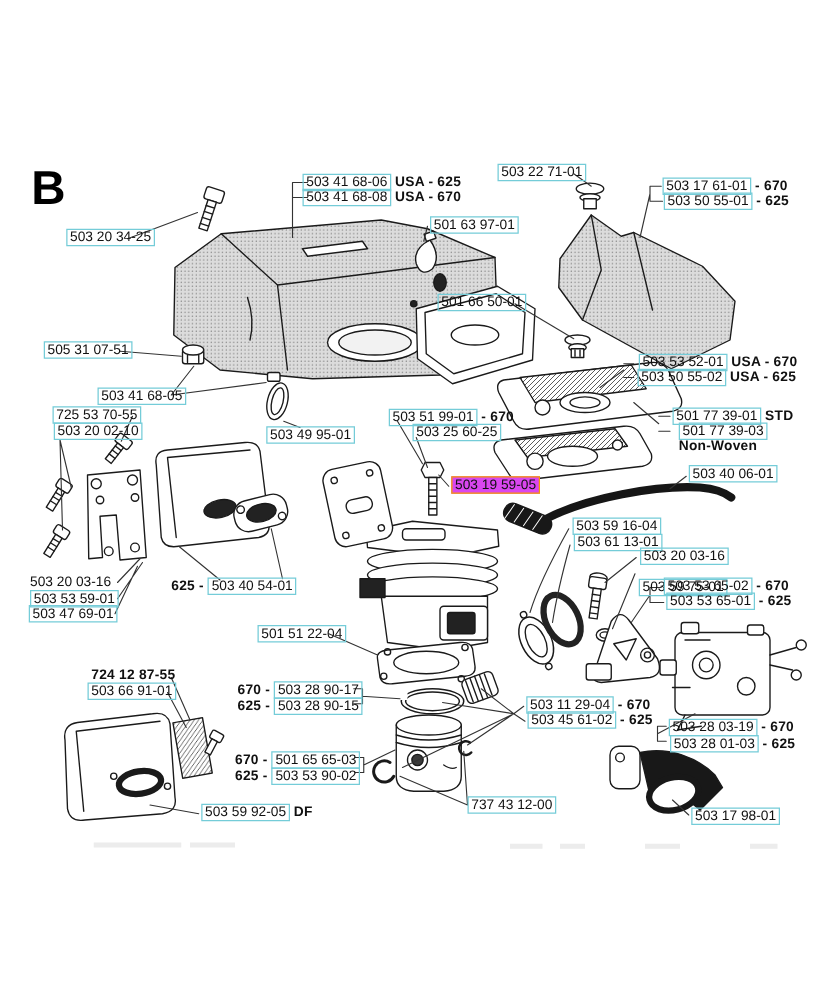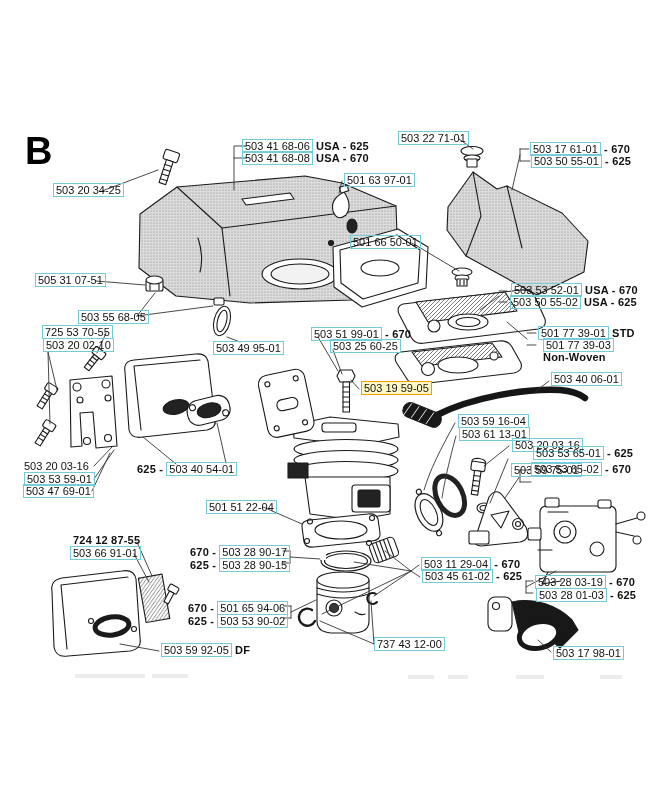--- a/index.html
+++ b/index.html
@@ -4,21 +4,21 @@
 <style>
   html,body{margin:0;padding:0;background:#fff;}
   .stage{position:relative;width:652px;height:800px;background:#ffffff;
          font-family:"Liberation Sans",sans-serif;overflow:hidden;}
   .stage svg{position:absolute;left:0;top:0;}
   .sec{position:absolute;left:25px;top:130px;font-size:38px;font-weight:bold;color:#000;z-index:3;}
   .lbl{position:absolute;z-index:3;font-size:11px;line-height:13px;color:#101010;white-space:nowrap;}
   .pre,.suf{font-weight:bold;letter-spacing:.2px;}
   .num{padding:0 2px;border:1.4px solid #74ccd8;}
   .num.plain{border:none;padding:0;}
-  .num.hl{background:#fef9c3;border:1.6px solid #f59a00;text-align:center;}
+  .num.hl{background:#d946ef;border:1.6px solid #f59a00;text-align:center;}
   .num:empty{display:none;}
 </style>
 </head>
 <body>
 
 <div class="stage">
 
 <svg width="652" height="800" viewBox="0 0 652 800">
   <defs>
     <pattern id="stip" width="3" height="3" patternUnits="userSpaceOnUse">
@@ -327,49 +327,49 @@
 <div class="lbl" style="left:242px;top:152px"><b class="pre"></b><span class="num">503 41 68-08</span><b class="suf"> USA - 670</b></div>
 <div class="lbl" style="left:398px;top:132px"><b class="pre"></b><span class="num">503 22 71-01</span><b class="suf"></b></div>
 <div class="lbl" style="left:530px;top:143px"><b class="pre"></b><span class="num">503 17 61-01</span><b class="suf"> - 670</b></div>
 <div class="lbl" style="left:531px;top:155px"><b class="pre"></b><span class="num">503 50 55-01</span><b class="suf"> - 625</b></div>
 <div class="lbl" style="left:53px;top:184px"><b class="pre"></b><span class="num">503 20 34-25</span><b class="suf"></b></div>
 <div class="lbl" style="left:344px;top:174px"><b class="pre"></b><span class="num">501 63 97-01</span><b class="suf"></b></div>
 <div class="lbl" style="left:350px;top:236px"><b class="pre"></b><span class="num">501 66 50-01</span><b class="suf"></b></div>
 <div class="lbl" style="left:35px;top:274px"><b class="pre"></b><span class="num">505 31 07-51</span><b class="suf"></b></div>
 <div class="lbl" style="left:511px;top:284px"><b class="pre"></b><span class="num">503 53 52-01</span><b class="suf"> USA - 670</b></div>
 <div class="lbl" style="left:510px;top:296px"><b class="pre"></b><span class="num">503 50 55-02</span><b class="suf"> USA - 625</b></div>
-<div class="lbl" style="left:78px;top:311px"><b class="pre"></b><span class="num">503 55 68-05</span><b class="suf"></b></div>
+<div class="lbl" style="left:78px;top:311px"><b class="pre"></b><span class="num">503 41 68-05</span><b class="suf"></b></div>
 <div class="lbl" style="left:42px;top:326px"><b class="pre"></b><span class="num">725 53 70-55</span><b class="suf"></b></div>
 <div class="lbl" style="left:43px;top:339px"><b class="pre"></b><span class="num">503 20 02-10</span><b class="suf"></b></div>
 <div class="lbl" style="left:311px;top:328px"><b class="pre"></b><span class="num">503 51 99-01</span><b class="suf"> - 670</b></div>
 <div class="lbl" style="left:330px;top:340px"><b class="pre"></b><span class="num">503 25 60-25</span><b class="suf"></b></div>
 <div class="lbl" style="left:213px;top:342px"><b class="pre"></b><span class="num">503 49 95-01</span><b class="suf"></b></div>
 <div class="lbl" style="left:538px;top:327px"><b class="pre"></b><span class="num">501 77 39-01</span><b class="suf"> STD</b></div>
 <div class="lbl" style="left:543px;top:339px"><b class="pre"></b><span class="num">501 77 39-03</span><b class="suf"></b></div>
 <div class="lbl" style="left:543px;top:351px"><b class="pre">Non-Woven</b><b class="suf"></b></div>
 <div class="lbl" style="left:361px;top:382px"><b class="pre"></b><span class="num hl">503 19 59-05</span><b class="suf"></b></div>
 <div class="lbl" style="left:551px;top:373px"><b class="pre"></b><span class="num">503 40 06-01</span><b class="suf"></b></div>
 <div class="lbl" style="left:458px;top:415px"><b class="pre"></b><span class="num">503 59 16-04</span><b class="suf"></b></div>
 <div class="lbl" style="left:459px;top:428px"><b class="pre"></b><span class="num">503 61 13-01</span><b class="suf"></b></div>
 <div class="lbl" style="left:512px;top:439px"><b class="pre"></b><span class="num">503 20 03-16</span><b class="suf"></b></div>
 <div class="lbl" style="left:511px;top:464px"><b class="pre"></b><span class="num">503 59 75-01</span><b class="suf"></b></div>
 <div class="lbl" style="left:531px;top:463px"><b class="pre"></b><span class="num">503 53 65-02</span><b class="suf"> - 670</b></div>
-<div class="lbl" style="left:533px;top:447px"><b class="pre"></b><span class="num">503 53 65-01</span><b class="suf"> - 625</b></div>
+<div class="lbl" style="left:533px;top:475px"><b class="pre"></b><span class="num">503 53 65-01</span><b class="suf"> - 625</b></div>
 <div class="lbl" style="left:24px;top:460px"><b class="pre"></b><span class="num plain">503 20 03-16</span><b class="suf"></b></div>
 <div class="lbl" style="left:24px;top:473px"><b class="pre"></b><span class="num">503 53 59-01</span><b class="suf"></b></div>
 <div class="lbl" style="left:23px;top:485px"><b class="pre"></b><span class="num">503 47 69-01</span><b class="suf"></b></div>
 <div class="lbl" style="left:137px;top:463px"><b class="pre">625 - </b><span class="num">503 40 54-01</span><b class="suf"></b></div>
 <div class="lbl" style="left:206px;top:501px"><b class="pre"></b><span class="num">501 51 22-04</span><b class="suf"></b></div>
 <div class="lbl" style="left:73px;top:534px"><b class="pre">724 12 87-55</b><b class="suf"></b></div>
 <div class="lbl" style="left:70px;top:547px"><b class="pre"></b><span class="num">503 66 91-01</span><b class="suf"></b></div>
 <div class="lbl" style="left:190px;top:546px"><b class="pre">670 - </b><span class="num">503 28 90-17</span><b class="suf"></b></div>
 <div class="lbl" style="left:190px;top:559px"><b class="pre">625 - </b><span class="num">503 28 90-15</span><b class="suf"></b></div>
 <div class="lbl" style="left:421px;top:558px"><b class="pre"></b><span class="num">503 11 29-04</span><b class="suf"> - 670</b></div>
 <div class="lbl" style="left:422px;top:570px"><b class="pre"></b><span class="num">503 45 61-02</span><b class="suf"> - 625</b></div>
 <div class="lbl" style="left:535px;top:576px"><b class="pre"></b><span class="num">503 28 03-19</span><b class="suf"> - 670</b></div>
 <div class="lbl" style="left:536px;top:589px"><b class="pre"></b><span class="num">503 28 01-03</span><b class="suf"> - 625</b></div>
-<div class="lbl" style="left:188px;top:602px"><b class="pre">670 - </b><span class="num">501 65 94-06</span><b class="suf"></b></div>
+<div class="lbl" style="left:188px;top:602px"><b class="pre">670 - </b><span class="num">501 65 65-03</span><b class="suf"></b></div>
 <div class="lbl" style="left:188px;top:615px"><b class="pre">625 - </b><span class="num">503 53 90-02</span><b class="suf"></b></div>
 <div class="lbl" style="left:161px;top:644px"><b class="pre"></b><span class="num">503 59 92-05</span><b class="suf"> DF</b></div>
 <div class="lbl" style="left:374px;top:638px"><b class="pre"></b><span class="num">737 43 12-00</span><b class="suf"></b></div>
 <div class="lbl" style="left:553px;top:647px"><b class="pre"></b><span class="num">503 17 98-01</span><b class="suf"></b></div>
 
 </div>
 
 </body></html>

